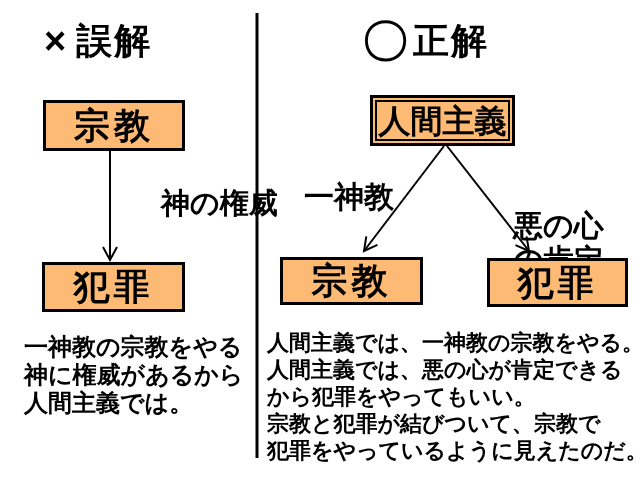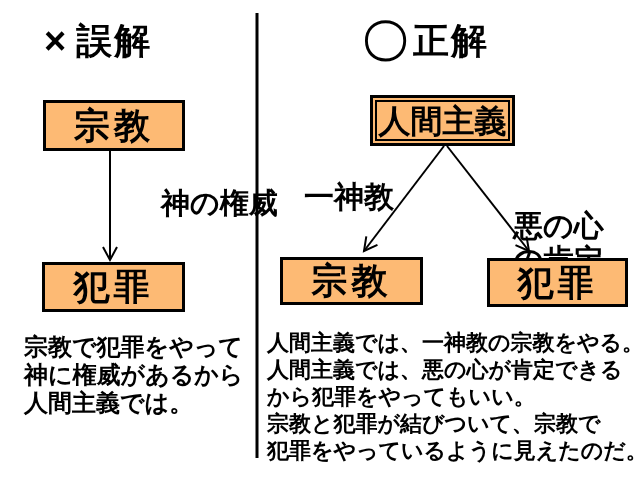--- a/index.html
+++ b/index.html
@@ -74,21 +74,21 @@
     <span>宗教</span>
   </div>
 
   <div class="edge-label el-authority">神の権威</div>
 
   <div class="node n-l-bottom">
     <span>犯罪</span>
   </div>
 
   <div class="note note-left">
-    <div class="note-line">宗教で犯罪をやって</div>
+    <div class="note-line">一神教の宗教をやる</div>
     <div class="note-line">神に権威があるから</div>
     <div class="note-line">人間主義では。</div>
   </div>
 
   <div class="heading h-right">
     <span class="mark">〇</span>
     <span class="htext">正解</span>
   </div>
 
   <div class="node n-r-top">

